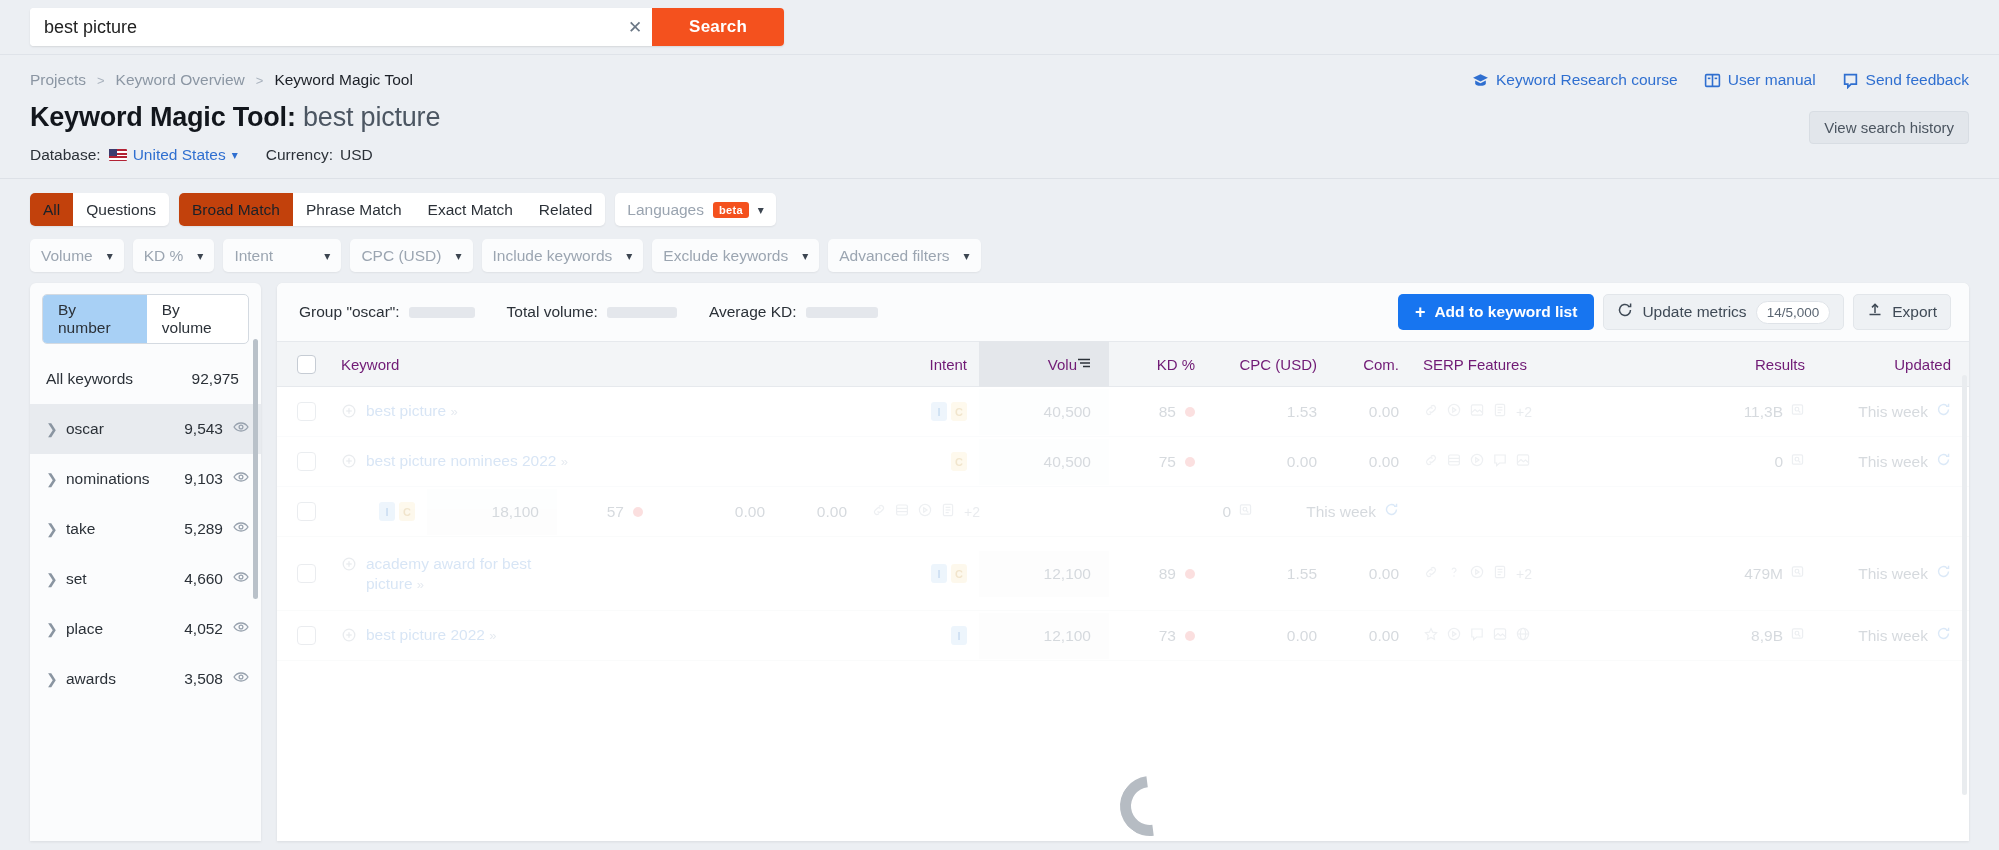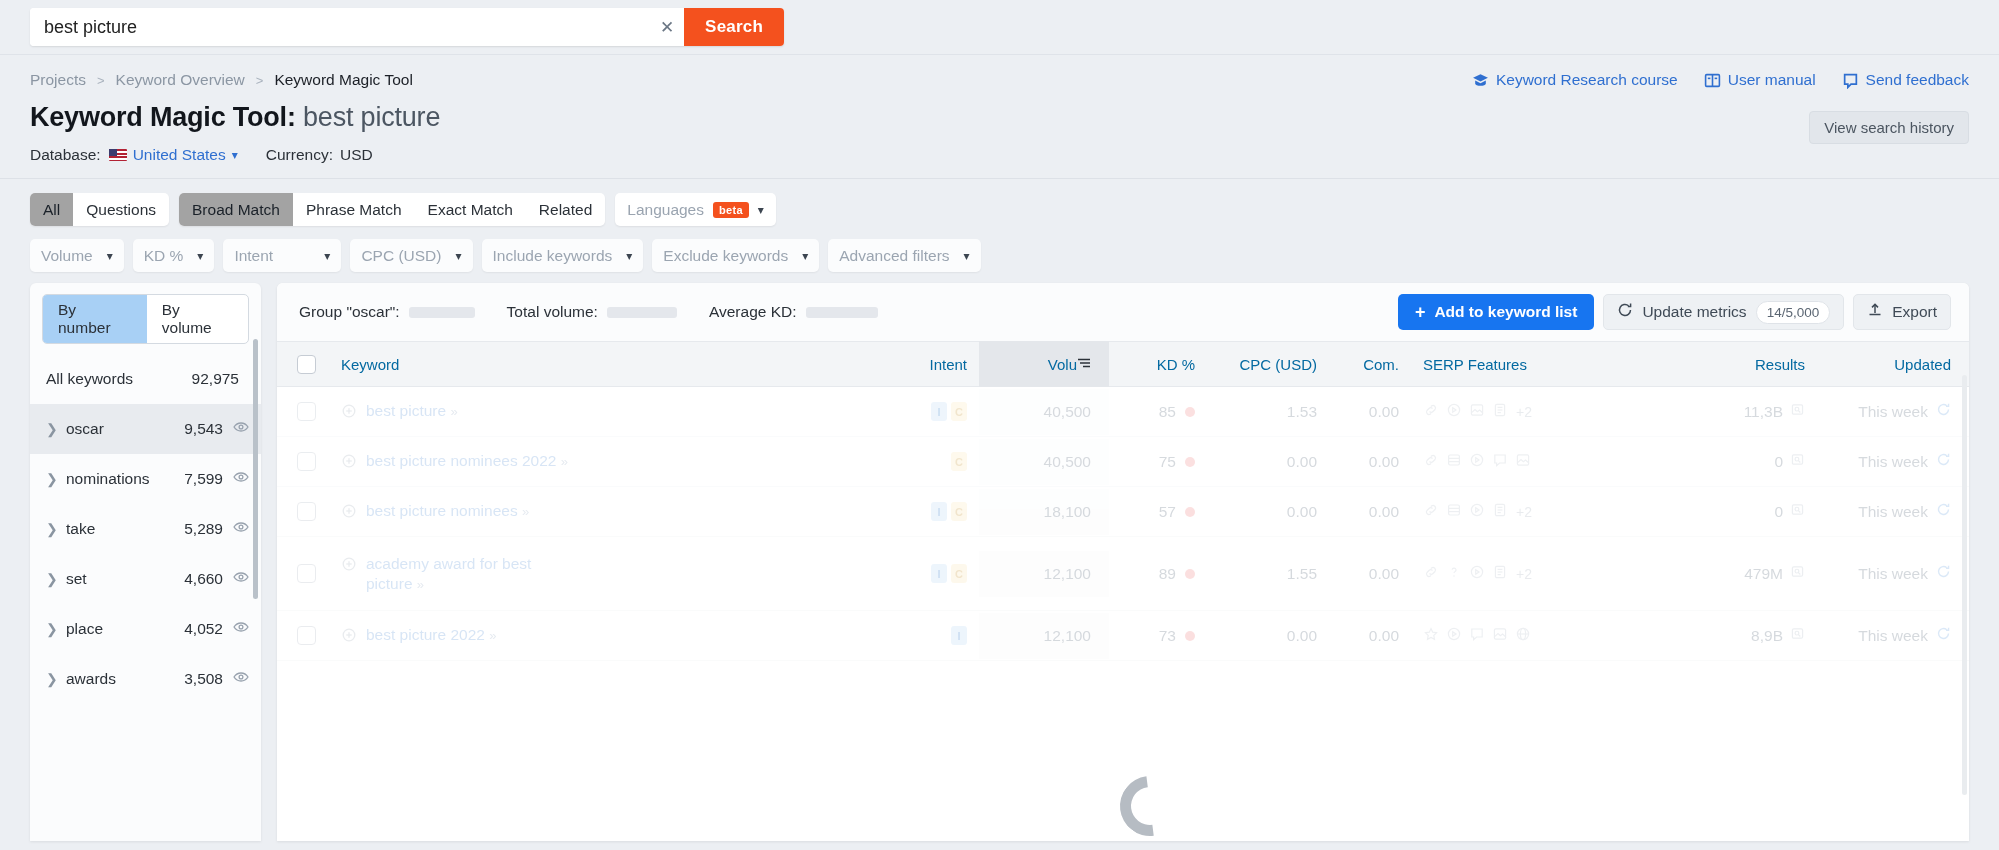--- a/index.html
+++ b/index.html
@@ -29,21 +29,21 @@
     font-size: 18px; color: #222; padding: 0 14px;
     font-family: "Liberation Sans", sans-serif;
     background: #fff;
   }
   .search-clear {
     width: 34px; display: flex; align-items: center; justify-content: center;
     color: #6b7785; font-size: 17px; cursor: pointer; background: #fff;
   }
   .search-btn {
     background: #f4511e; color: #fff; border: none;
-    font-size: 17px; font-weight: 700; padding: 0 21px;
+    font-size: 17px; font-weight: 700; padding: 0 37px;
     cursor: pointer; letter-spacing: .2px;
     font-family: "Liberation Sans", sans-serif;
   }
 
   
   .header {
     background: #eceff3;
     border-top: 1px solid #dfe3e9;
     padding: 16px 30px 14px 30px;
     position: relative;
@@ -90,21 +90,21 @@
   .filterbar { border-top: 1px solid #dde1e7; padding: 14px 30px 0 30px; }
   .tabrow { display: flex; align-items: center; gap: 10px; }
   .tabgroup {
     display: flex; background: #fff; border-radius: 5px; overflow: hidden;
     box-shadow: 0 1px 2px rgba(0,0,0,.07); height: 33px;
   }
   .tab {
     display: flex; align-items: center; padding: 0 13px;
     font-size: 15.5px; color: #2b3138; cursor: pointer; white-space: nowrap;
   }
-  .tab.active { background: #a3a3a3; color: #1a2129; }
+  .tab.active { background: #c2410c; color: #1a2129; }
   .lang-pill {
     display: flex; align-items: center; gap: 9px; height: 33px;
     background: #fff; border-radius: 5px; padding: 0 12px;
     box-shadow: 0 1px 2px rgba(0,0,0,.07); cursor: pointer;
   }
   .lang-pill .lt { font-size: 15.5px; color: #9aa4b0; }
   .beta {
     background: #f4511e; color: #fff; font-size: 11px; font-weight: 700;
     border-radius: 3px; padding: 2px 6px; letter-spacing: .3px;
   }
@@ -181,21 +181,21 @@
   }
   .quota {
     background: #fff; border: 1px solid #dfe3e8; border-radius: 12px;
     font-size: 13.5px; color: #5b6673; padding: 3px 10px;
   }
 
   
   .thead {
     display: flex; align-items: center; height: 46px;
     background: #f3f5f7; border-top: 1px solid #e6e9ed; border-bottom: 1px solid #e6e9ed;
-    font-size: 15px; color: #0369a1;
+    font-size: 15px; color: #701a75;
   }
   .thead .th { display: flex; align-items: center; }
   .col-check { width: 58px; justify-content: center; }
   .col-kw { flex: 1; padding-left: 6px; }
   .col-intent { width: 92px; justify-content: flex-end; padding-right: 12px; }
   .col-vol { width: 130px; justify-content: flex-end; padding-right: 18px; background: #e4e7eb; height: 46px; }
   .col-kd { width: 100px; justify-content: flex-end; padding-right: 14px; }
   .col-cpc { width: 122px; justify-content: flex-end; padding-right: 14px; }
   .col-com { width: 78px; justify-content: flex-end; padding-right: 10px; }
   .col-serp { width: 250px; padding-left: 14px; }
@@ -389,21 +389,21 @@
           <span class="eye">
             <svg width="16" height="16" viewBox="0 0 16 16" fill="none" stroke="#98a2ae" stroke-width="1.3">
                 <path d="M1 8s2.6-4 7-4 7 4 7 4-2.6 4-7 4-7-4-7-4z"></path>
                 <circle cx="8" cy="8" r="1.9"></circle>
               </svg>
           </span>
         </div>
         <div class="lp-row">
           <span class="lp-chev">❯</span>
           <span class="lp-name">nominations</span>
-          <span class="lp-count">7,599</span>
+          <span class="lp-count">9,103</span>
           <span class="eye">
             <svg width="16" height="16" viewBox="0 0 16 16" fill="none" stroke="#98a2ae" stroke-width="1.3">
                 <path d="M1 8s2.6-4 7-4 7 4 7 4-2.6 4-7 4-7-4-7-4z"></path>
                 <circle cx="8" cy="8" r="1.9"></circle>
               </svg>
           </span>
         </div>
         <div class="lp-row">
           <span class="lp-chev">❯</span>
           <span class="lp-name">take</span>
@@ -633,142 +633,130 @@
                 </svg></span></div>
     <div class="td col-upd">This week<span class="upd-ic"><svg width="15" height="15" viewBox="0 0 16 16" fill="none" stroke="#9cc2ea" stroke-width="1.5">
                   <path d="M13.3 8a5.3 5.3 0 1 1-1.8-4"></path>
                   <path d="M13.4 1.8v2.7h-2.7"></path>
                 </svg></span></div>
   </div>
           <div class="trow">
     <div class="td col-check">
       <span class="chk"></span>
     </div>
+    <div class="td col-intent">
+              <span class="intent-badge intent-I">I</span>
+              <span class="intent-badge intent-C">C</span>
+            </div>
+    <div class="td col-vol" style="background:#fafbfc">18,100</div>
+    <div class="td col-kd">57<span class="kd-dot"></span></div>
+    <div class="td col-cpc">0.00</div>
+    <div class="td col-com">0.00</div>
+    <div class="td col-serp">
+              <span class="serp-ics">
+                <span><svg width="16" height="16" viewBox="0 0 16 16" stroke="#cfd5dc" stroke-width="1.2" fill="none">
+                    <path d="M6.5 9.5a2.5 2.5 0 0 0 3.5 0l2-2a2.5 2.5 0 0 0-3.5-3.5l-.6.6"></path>
+                    <path d="M9.5 6.5a2.5 2.5 0 0 0-3.5 0l-2 2a2.5 2.5 0 0 0 3.5 3.5l.6-.6"></path>
+                  </svg></span>
+                <span><svg width="16" height="16" viewBox="0 0 16 16" stroke="#cfd5dc" stroke-width="1.2" fill="none">
+                    <rect x="2.6" y="3" width="10.8" height="10" rx="1.4"></rect>
+                    <line x1="2.6" y1="6.4" x2="13.4" y2="6.4"></line>
+                    <line x1="2.6" y1="9.6" x2="13.4" y2="9.6"></line>
+                  </svg></span>
+                <span><svg width="16" height="16" viewBox="0 0 16 16" stroke="#cfd5dc" stroke-width="1.2" fill="none">
+                    <circle cx="8" cy="8" r="5.6"></circle>
+                    <path d="M6.7 5.8 10 8l-3.3 2.2z"></path>
+                  </svg></span>
+                <span><svg width="16" height="16" viewBox="0 0 16 16" stroke="#cfd5dc" stroke-width="1.2" fill="none">
+                    <rect x="3.4" y="2.4" width="9.2" height="11.2" rx="1.3"></rect>
+                    <line x1="5.6" y1="5.4" x2="10.4" y2="5.4"></line>
+                    <line x1="5.6" y1="8" x2="10.4" y2="8"></line>
+                    <line x1="5.6" y1="10.6" x2="8.8" y2="10.6"></line>
+                  </svg></span>
+                <span class="serp-plus">+2</span>
+              </span>
+            </div>
+    <div class="td col-res">0<span class="res-ic"><svg width="15" height="15" viewBox="0 0 16 16" fill="none" stroke="#cbd2da" stroke-width="1.3">
+                  <rect x="2.6" y="3" width="10.8" height="10" rx="1.3"></rect>
+                  <circle cx="7.4" cy="7.6" r="2"></circle>
+                  <line x1="9" y1="9.2" x2="11" y2="11.2"></line>
+                </svg></span></div>
+    <div class="td col-upd">This week<span class="upd-ic"><svg width="15" height="15" viewBox="0 0 16 16" fill="none" stroke="#9cc2ea" stroke-width="1.5">
+                  <path d="M13.3 8a5.3 5.3 0 1 1-1.8-4"></path>
+                  <path d="M13.4 1.8v2.7h-2.7"></path>
+                </svg></span></div>
+  </div>
+          <div class="trow" style="min-height: 74px;">
+    <div class="td col-check">
+      <span class="chk"></span>
+    </div>
     <div class="td col-kw">
       <span class="kwcell">
         <span class="plus-ic"><svg width="16" height="16" viewBox="0 0 16 16" fill="none" stroke="#c2c9d1" stroke-width="1.3">
                     <circle cx="8" cy="8" r="5.8"></circle>
                     <line x1="8" y1="5.3" x2="8" y2="10.7"></line>
                     <line x1="5.3" y1="8" x2="10.7" y2="8"></line>
                   </svg></span>
-        <span class="kwtext">best picture nominees
+        <span class="kwtext" style="max-width: 200px; display: inline-block;">academy award for best picture
           <span class="chev2">»</span>
         </span>
       </span>
     </div>
     <div class="td col-intent">
               <span class="intent-badge intent-I">I</span>
               <span class="intent-badge intent-C">C</span>
             </div>
-    <div class="td col-vol" style="background:#fafbfc">18,100</div>
-    <div class="td col-kd">57<span class="kd-dot"></span></div>
-    <div class="td col-cpc">0.00</div>
+    <div class="td col-vol" style="background:#fafbfc">12,100</div>
+    <div class="td col-kd">89<span class="kd-dot"></span></div>
+    <div class="td col-cpc">1.55</div>
     <div class="td col-com">0.00</div>
     <div class="td col-serp">
               <span class="serp-ics">
                 <span><svg width="16" height="16" viewBox="0 0 16 16" stroke="#cfd5dc" stroke-width="1.2" fill="none">
                     <path d="M6.5 9.5a2.5 2.5 0 0 0 3.5 0l2-2a2.5 2.5 0 0 0-3.5-3.5l-.6.6"></path>
                     <path d="M9.5 6.5a2.5 2.5 0 0 0-3.5 0l-2 2a2.5 2.5 0 0 0 3.5 3.5l.6-.6"></path>
                   </svg></span>
                 <span><svg width="16" height="16" viewBox="0 0 16 16" stroke="#cfd5dc" stroke-width="1.2" fill="none">
-                    <rect x="2.6" y="3" width="10.8" height="10" rx="1.4"></rect>
-                    <line x1="2.6" y1="6.4" x2="13.4" y2="6.4"></line>
-                    <line x1="2.6" y1="9.6" x2="13.4" y2="9.6"></line>
+                    <path d="M6 5.7A2.1 2.1 0 0 1 10.1 6c0 1.5-2.1 1.7-2.1 3"></path>
+                    <circle cx="8" cy="11.9" r="0.75" fill="#cfd5dc" stroke="none"></circle>
                   </svg></span>
                 <span><svg width="16" height="16" viewBox="0 0 16 16" stroke="#cfd5dc" stroke-width="1.2" fill="none">
                     <circle cx="8" cy="8" r="5.6"></circle>
                     <path d="M6.7 5.8 10 8l-3.3 2.2z"></path>
                   </svg></span>
                 <span><svg width="16" height="16" viewBox="0 0 16 16" stroke="#cfd5dc" stroke-width="1.2" fill="none">
                     <rect x="3.4" y="2.4" width="9.2" height="11.2" rx="1.3"></rect>
                     <line x1="5.6" y1="5.4" x2="10.4" y2="5.4"></line>
                     <line x1="5.6" y1="8" x2="10.4" y2="8"></line>
                     <line x1="5.6" y1="10.6" x2="8.8" y2="10.6"></line>
                   </svg></span>
                 <span class="serp-plus">+2</span>
               </span>
             </div>
-    <div class="td col-res">0<span class="res-ic"><svg width="15" height="15" viewBox="0 0 16 16" fill="none" stroke="#cbd2da" stroke-width="1.3">
+    <div class="td col-res">479M<span class="res-ic"><svg width="15" height="15" viewBox="0 0 16 16" fill="none" stroke="#cbd2da" stroke-width="1.3">
                   <rect x="2.6" y="3" width="10.8" height="10" rx="1.3"></rect>
                   <circle cx="7.4" cy="7.6" r="2"></circle>
                   <line x1="9" y1="9.2" x2="11" y2="11.2"></line>
                 </svg></span></div>
     <div class="td col-upd">This week<span class="upd-ic"><svg width="15" height="15" viewBox="0 0 16 16" fill="none" stroke="#9cc2ea" stroke-width="1.5">
                   <path d="M13.3 8a5.3 5.3 0 1 1-1.8-4"></path>
                   <path d="M13.4 1.8v2.7h-2.7"></path>
                 </svg></span></div>
   </div>
-          <div class="trow" style="min-height: 74px;">
+          <div class="trow">
     <div class="td col-check">
       <span class="chk"></span>
     </div>
     <div class="td col-kw">
       <span class="kwcell">
         <span class="plus-ic"><svg width="16" height="16" viewBox="0 0 16 16" fill="none" stroke="#c2c9d1" stroke-width="1.3">
                     <circle cx="8" cy="8" r="5.8"></circle>
                     <line x1="8" y1="5.3" x2="8" y2="10.7"></line>
                     <line x1="5.3" y1="8" x2="10.7" y2="8"></line>
                   </svg></span>
-        <span class="kwtext" style="max-width: 200px; display: inline-block;">academy award for best picture
-          <span class="chev2">»</span>
-        </span>
-      </span>
-    </div>
-    <div class="td col-intent">
-              <span class="intent-badge intent-I">I</span>
-              <span class="intent-badge intent-C">C</span>
-            </div>
-    <div class="td col-vol" style="background:#fafbfc">12,100</div>
-    <div class="td col-kd">89<span class="kd-dot"></span></div>
-    <div class="td col-cpc">1.55</div>
-    <div class="td col-com">0.00</div>
-    <div class="td col-serp">
-              <span class="serp-ics">
-                <span><svg width="16" height="16" viewBox="0 0 16 16" stroke="#cfd5dc" stroke-width="1.2" fill="none">
-                    <path d="M6.5 9.5a2.5 2.5 0 0 0 3.5 0l2-2a2.5 2.5 0 0 0-3.5-3.5l-.6.6"></path>
-                    <path d="M9.5 6.5a2.5 2.5 0 0 0-3.5 0l-2 2a2.5 2.5 0 0 0 3.5 3.5l.6-.6"></path>
-                  </svg></span>
-                <span><svg width="16" height="16" viewBox="0 0 16 16" stroke="#cfd5dc" stroke-width="1.2" fill="none">
-                    <path d="M6 5.7A2.1 2.1 0 0 1 10.1 6c0 1.5-2.1 1.7-2.1 3"></path>
-                    <circle cx="8" cy="11.9" r="0.75" fill="#cfd5dc" stroke="none"></circle>
-                  </svg></span>
-                <span><svg width="16" height="16" viewBox="0 0 16 16" stroke="#cfd5dc" stroke-width="1.2" fill="none">
-                    <circle cx="8" cy="8" r="5.6"></circle>
-                    <path d="M6.7 5.8 10 8l-3.3 2.2z"></path>
-                  </svg></span>
-                <span><svg width="16" height="16" viewBox="0 0 16 16" stroke="#cfd5dc" stroke-width="1.2" fill="none">
-                    <rect x="3.4" y="2.4" width="9.2" height="11.2" rx="1.3"></rect>
-                    <line x1="5.6" y1="5.4" x2="10.4" y2="5.4"></line>
-                    <line x1="5.6" y1="8" x2="10.4" y2="8"></line>
-                    <line x1="5.6" y1="10.6" x2="8.8" y2="10.6"></line>
-                  </svg></span>
-                <span class="serp-plus">+2</span>
-              </span>
-            </div>
-    <div class="td col-res">479M<span class="res-ic"><svg width="15" height="15" viewBox="0 0 16 16" fill="none" stroke="#cbd2da" stroke-width="1.3">
-                  <rect x="2.6" y="3" width="10.8" height="10" rx="1.3"></rect>
-                  <circle cx="7.4" cy="7.6" r="2"></circle>
-                  <line x1="9" y1="9.2" x2="11" y2="11.2"></line>
-                </svg></span></div>
-    <div class="td col-upd">This week<span class="upd-ic"><svg width="15" height="15" viewBox="0 0 16 16" fill="none" stroke="#9cc2ea" stroke-width="1.5">
-                  <path d="M13.3 8a5.3 5.3 0 1 1-1.8-4"></path>
-                  <path d="M13.4 1.8v2.7h-2.7"></path>
-                </svg></span></div>
-  </div>
-          <div class="trow">
-    <div class="td col-check">
-      <span class="chk"></span>
-    </div>
-    <div class="td col-kw">
-      <span class="kwcell">
-        <span class="plus-ic"><svg width="16" height="16" viewBox="0 0 16 16" fill="none" stroke="#c2c9d1" stroke-width="1.3">
-                    <circle cx="8" cy="8" r="5.8"></circle>
-                    <line x1="8" y1="5.3" x2="8" y2="10.7"></line>
-                    <line x1="5.3" y1="8" x2="10.7" y2="8"></line>
-                  </svg></span>
         <span class="kwtext">best picture 2022
           <span class="chev2">»</span>
         </span>
       </span>
     </div>
     <div class="td col-intent">
               <span class="intent-badge intent-I">I</span>
             </div>
     <div class="td col-vol" style="background:#fafbfc">12,100</div>
     <div class="td col-kd">73<span class="kd-dot"></span></div>

